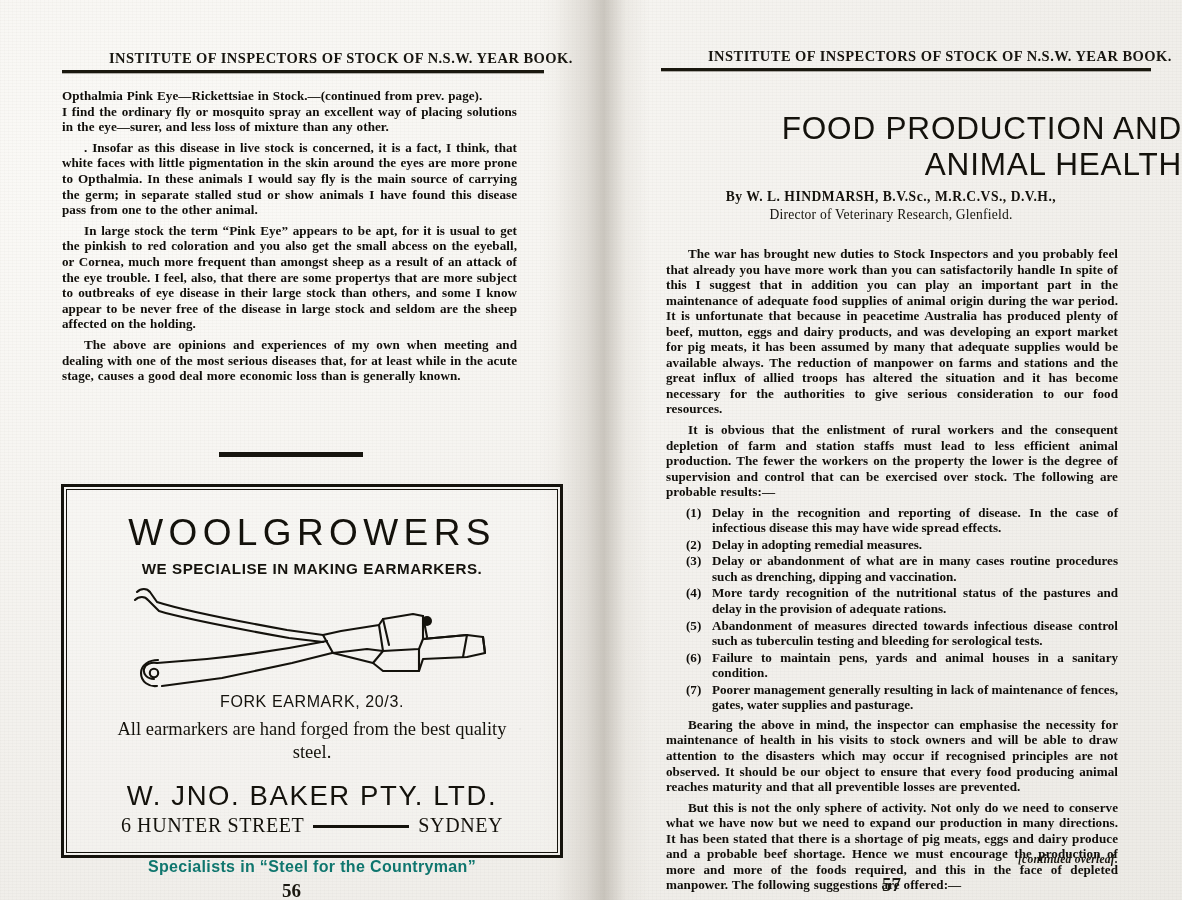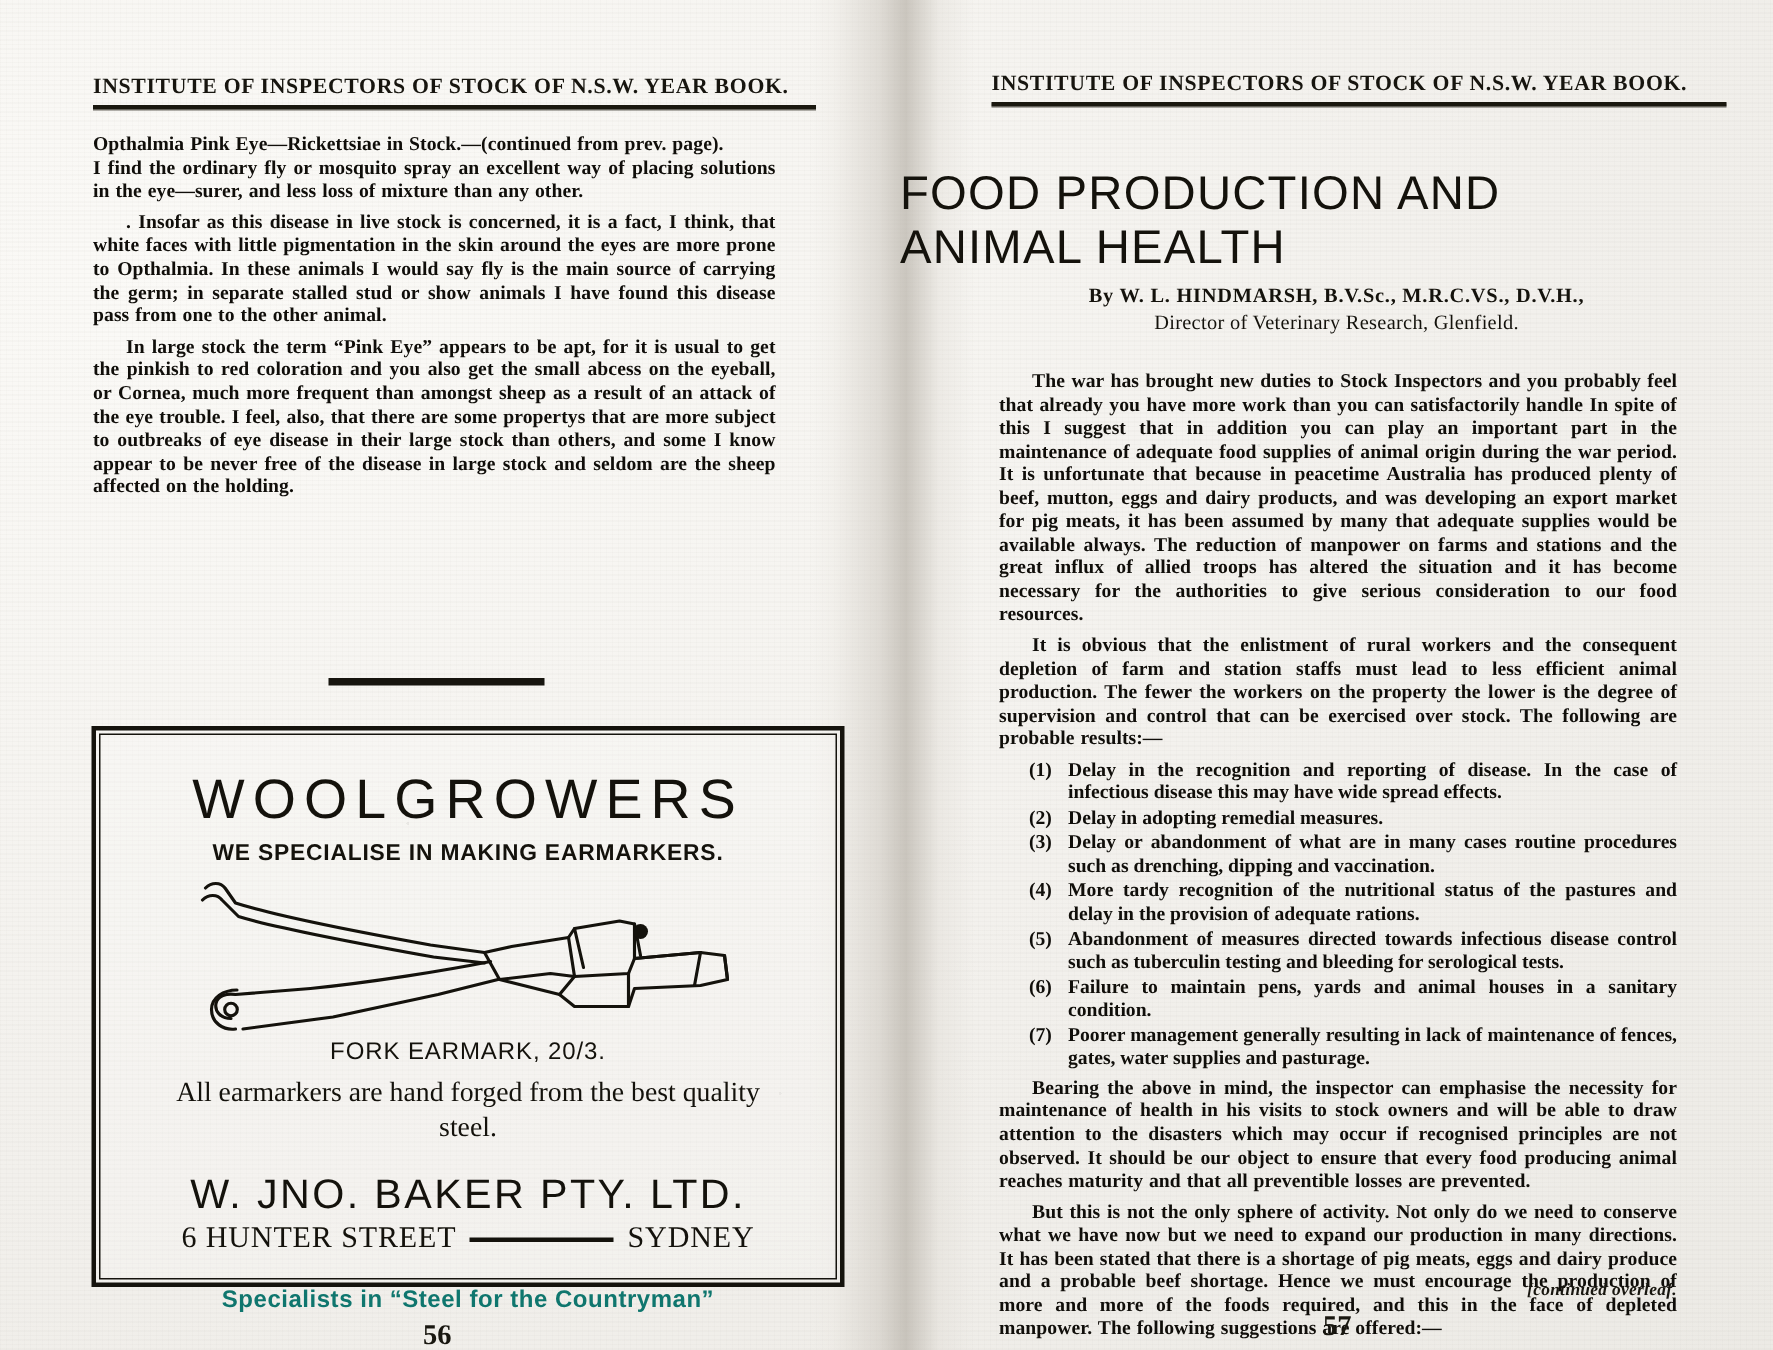--- a/index.html
+++ b/index.html
@@ -45,20 +45,21 @@
 
   
   .runhead{
     position:absolute;
     font-family:"Liberation Serif", serif;
     font-weight:bold;
     font-size:14.5px;
     letter-spacing:.45px;
     color:#17150f;
     white-space:nowrap;
+    margin-left:47px;
   }
   .runhead-rule{
     position:absolute;
     height:3px;
     background:#1a180f;
     box-shadow:0 1px 0 rgba(40,36,28,.35);
   }
 
   
   .col{
@@ -184,21 +185,21 @@
   .folio{
     position:absolute;
     font-family:"Liberation Serif", serif;
     font-weight:bold;
     font-size:19px;
     color:#191710;
   }
   .art-title{
     position:absolute;
     left:600px;width:582px;
-    text-align:left;
+    text-align:right;
     font-family:"Liberation Sans", sans-serif;
     font-weight:400;
     font-size:31.5px;
     line-height:36px;
     letter-spacing:.8px;
     color:#14120c;
   }
   .byline{
     position:absolute;
     left:600px;width:582px;
@@ -269,20 +270,21 @@
 
 <div class="page page-left">
 
   <div class="runhead" style="left:62px;top:50px;">INSTITUTE OF INSPECTORS OF STOCK OF N.S.W. YEAR BOOK.</div>
   <div class="runhead-rule" style="left:62px;top:70px;width:482px;"></div>
 
   <div class="col" id="left-col">
     <p><span class="lead-run">Opthalmia Pink Eye—Rickettsiae in Stock.—</span><span>(continued from prev. page).</span><br><span class="lead-rest">I find the ordinary fly or mosquito spray an excellent way of placing solutions in the eye—surer, and less loss of mixture than any other.</span></p>
     <p class="ind">. Insofar as this disease in live stock is concerned, it is a fact, I think, that white faces with little pigmentation in the skin around the eyes are more prone to Opthalmia.  In these animals I would say fly is the main source of carrying the germ; in separate stalled stud or show animals I have found this disease pass from one to the other animal.</p>
     <p class="ind">In large stock the term “Pink Eye” appears to be apt, for it is usual to get the pinkish to red coloration and you also get the small abcess on the eyeball, or Cornea, much more frequent than amongst sheep as a result of an attack of the eye trouble.  I feel, also, that there are some propertys that are more subject to outbreaks of eye disease in their large stock than others, and some I know appear to be never free of the disease in large stock and seldom are the sheep affected on the holding.</p>
+    <p class="ind">The above are opinions and experiences of my own when meeting and dealing with one of the most serious diseases that, for at least while in the acute stage, causes a good deal more economic loss than is generally known.</p>
   </div>
 
   <div class="divider"></div>
 
   <div class="ad">
     <div class="ad-inner">
 
       <div class="ad-title">WOOLGROWERS</div>
 
       <div class="ad-sub">WE SPECIALISE IN MAKING EARMARKERS.</div>

